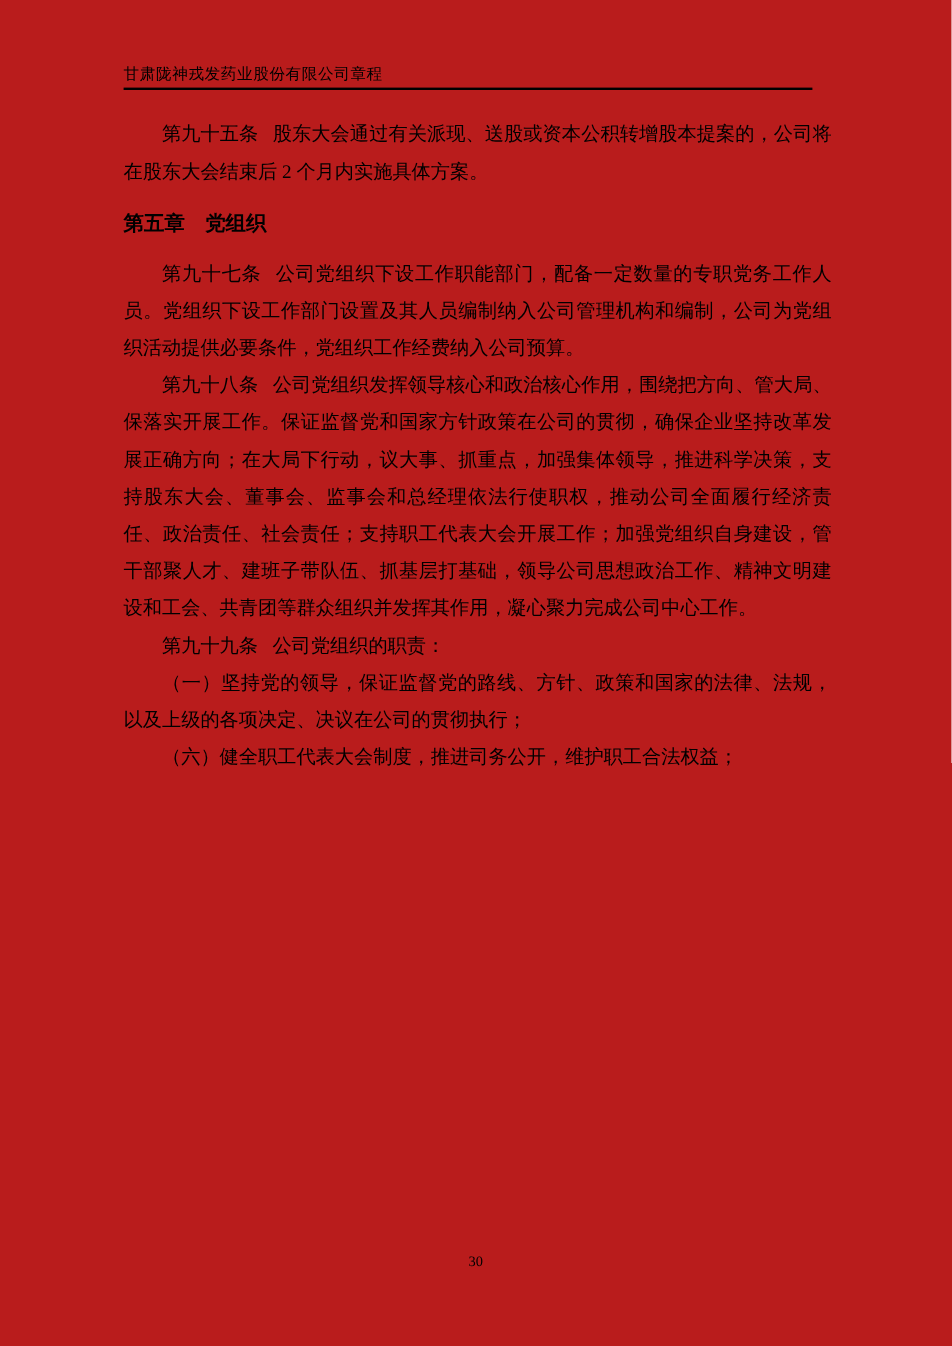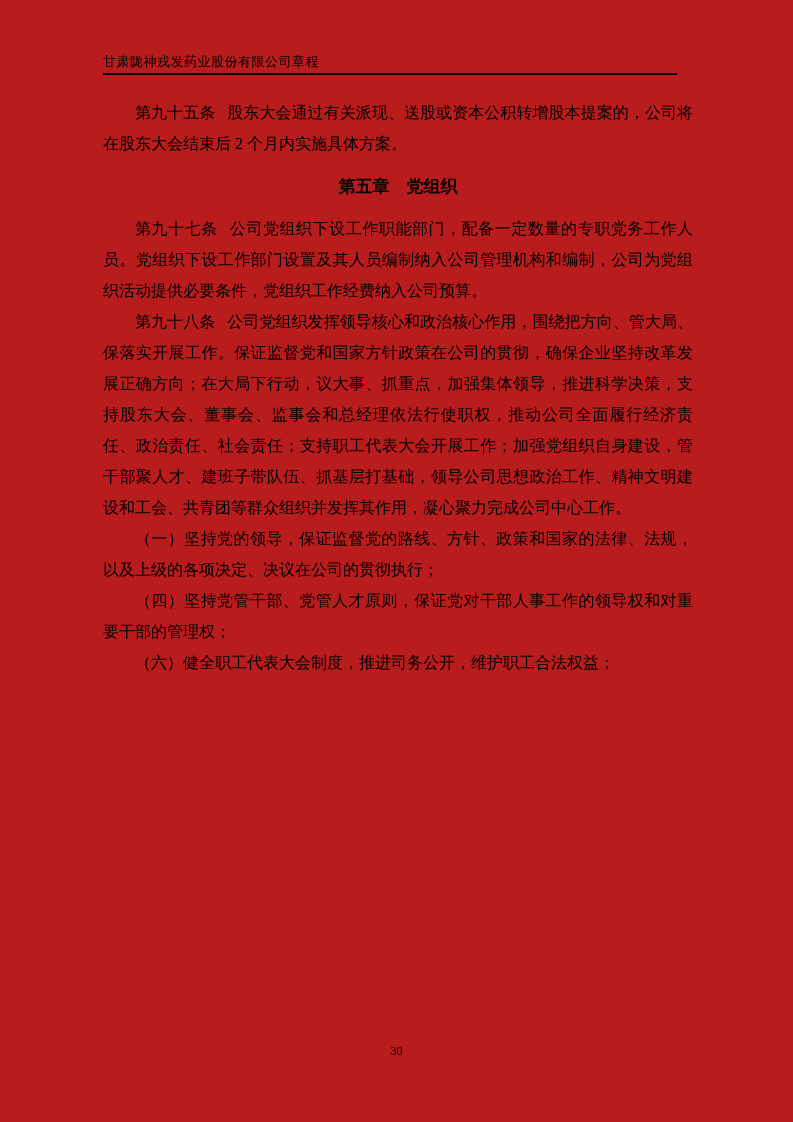--- a/index.html
+++ b/index.html
@@ -49,21 +49,20 @@
     margin: 0;
     text-indent: 32px;
   }
   .para .article-label {
     font-weight: normal;
     margin-right: 12px;
   }
   .chapter {
     margin: 12px 0 11px 0;
     text-indent: 0;
-    text-align: center;
     font-weight: bold;
     font-size: 17px;
     line-height: 31px;
     font-family: "Liberation Sans", "DejaVu Sans", sans-serif;
   }
   
   .footer {
     position: absolute;
     left: 0;
     right: 0;
@@ -94,22 +93,24 @@
 
 
     <p class="para">
       <span class="article-label">第九十七条</span><span>公司党组织下设工作职能部门，配备一定数量的专职党务工作人员。党组织下设工作部门设置及其人员编制纳入公司管理机构和编制，公司为党组织活动提供必要条件，党组织工作经费纳入公司预算。</span>
     </p>
 
     <p class="para">
       <span class="article-label">第九十八条</span><span>公司党组织发挥领导核心和政治核心作用，围绕把方向、管大局、保落实开展工作。保证监督党和国家方针政策在公司的贯彻，确保企业坚持改革发展正确方向；在大局下行动，议大事、抓重点，加强集体领导，推进科学决策，支持股东大会、董事会、监事会和总经理依法行使职权，推动公司全面履行经济责任、政治责任、社会责任；支持职工代表大会开展工作；加强党组织自身建设，管干部聚人才、建班子带队伍、抓基层打基础，领导公司思想政治工作、精神文明建设和工会、共青团等群众组织并发挥其作用，凝心聚力完成公司中心工作。</span>
     </p>
 
+    <p class="para">
+      <span class="article-label">第九十九条</span><span>公司党组织的职责：</span>
+    </p>
 
     <p class="para">（一）坚持党的领导，保证监督党的路线、方针、政策和国家的法律、法规，以及上级的各项决定、决议在公司的贯彻执行；</p>
-    <p class="para">（四）坚持党管干部、党管人才原则，保证党对干部人事工作的领导权和对重要干部的管理权；</p>
     <p class="para">（六）健全职工代表大会制度，推进司务公开，维护职工合法权益；</p>
 
   </div>
 
   <div class="footer">30</div>
 
 </div>
 
 </body></html>

